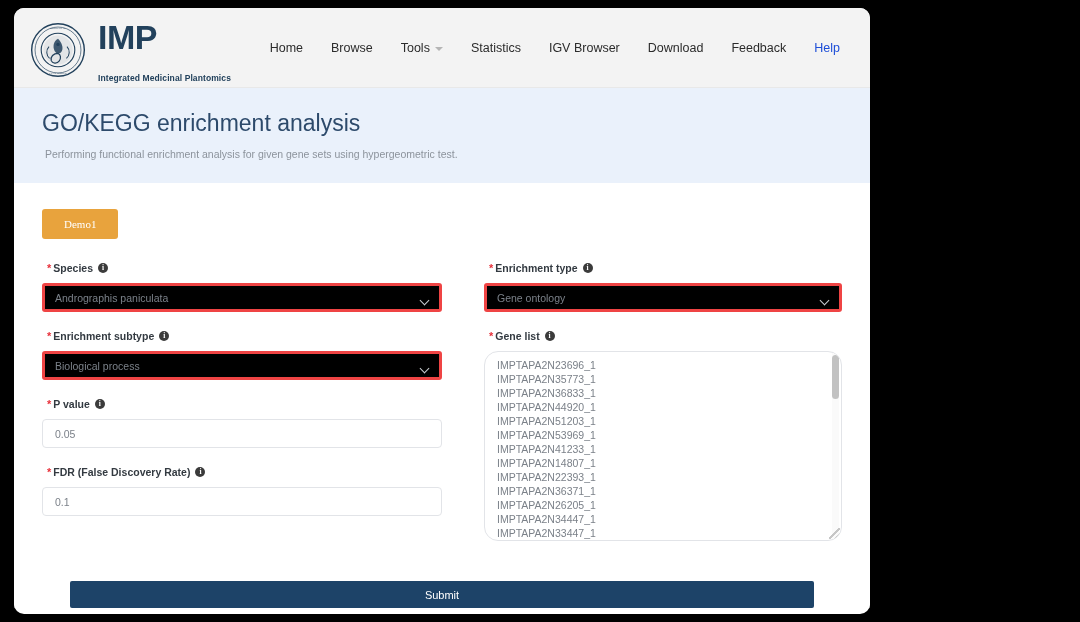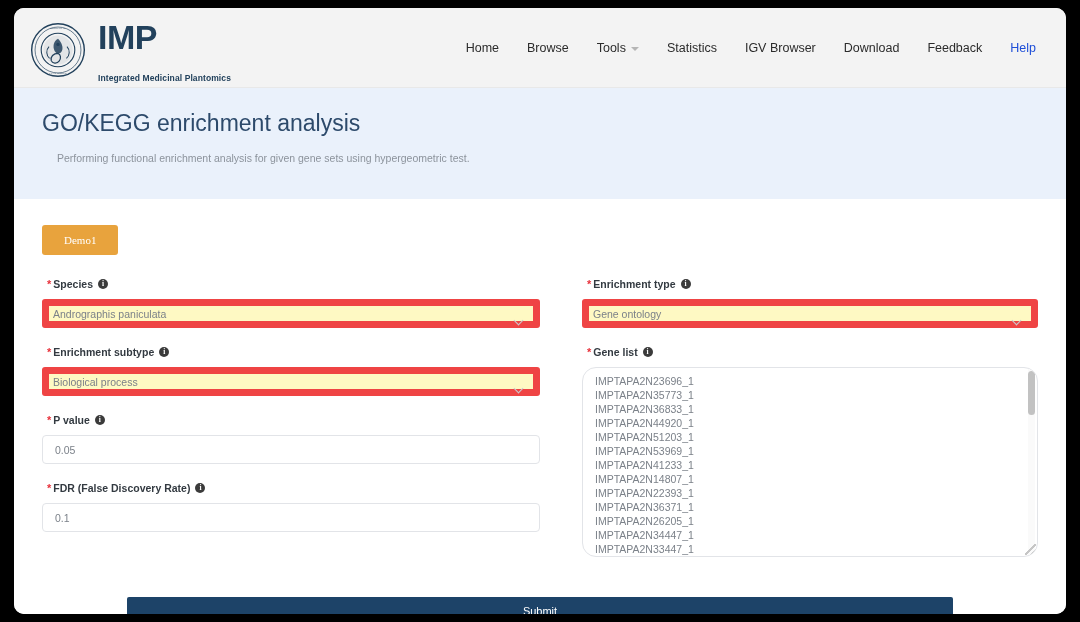--- a/index.html
+++ b/index.html
@@ -6,21 +6,21 @@
   html, body {
     margin: 0; padding: 0;
     width: 1080px; height: 622px;
     background: #000000;
     font-family: "Liberation Sans", sans-serif;
     overflow: hidden;
   }
   .page-frame {
     position: absolute;
     left: 14px; top: 8px;
-    width: 1052px; height: 606px;
+    width: 856px; height: 606px;
     background: #ffffff;
     border-radius: 10px;
     overflow: hidden;
   }
 
   
   .site-header {
     position: relative;
     height: 80px;
     background: #f3f3f3;
@@ -68,21 +68,21 @@
   
   .title-banner {
     background: #eaf1fb;
     padding: 22px 0 20px 28px;
   }
   .page-title {
     font-size: 23px; color: #2d4a6b; font-weight: normal;
     margin: 0 0 11px 0;
   }
   .page-subtitle {
-    font-size: 10.5px; color: #8c939c; margin: 15px;
+    font-size: 10.5px; color: #8c939c; margin: 3px;
   }
 
   
   .form-area {
     position: relative;
     padding: 26px 28px 0 28px;
     background: #ffffff;
   }
   .demo-btn {
     background: #e8a33d;
@@ -113,25 +113,25 @@
     display: inline-flex; align-items: center; justify-content: center;
     width: 10px; height: 10px; border-radius: 50%;
     background: #3b3b3b; color: #ffffff;
     font-size: 7.5px; font-weight: bold;
     font-family: "Liberation Serif", serif;
     line-height: 1;
   }
   .control {
     position: relative;
     height: 29px;
-    border: 7px solid #ef4444;
+    border: 3px solid #ef4444;
     border-radius: 3px;
-    background: #fef9c3;
+    background: #000000;
     display: flex; align-items: center;
-    padding: 0 4px;
+    padding: 0 10px;
     font-size: 10.5px;
     color: #7b8189;
     cursor: pointer;
   }
   .select-caret {
     position: absolute; right: 11px; top: 11px;
     width: 7px; height: 7px;
     border-left: 1.2px solid #c9ccd1;
     border-bottom: 1.2px solid #c9ccd1;
     transform: rotate(-45deg);

